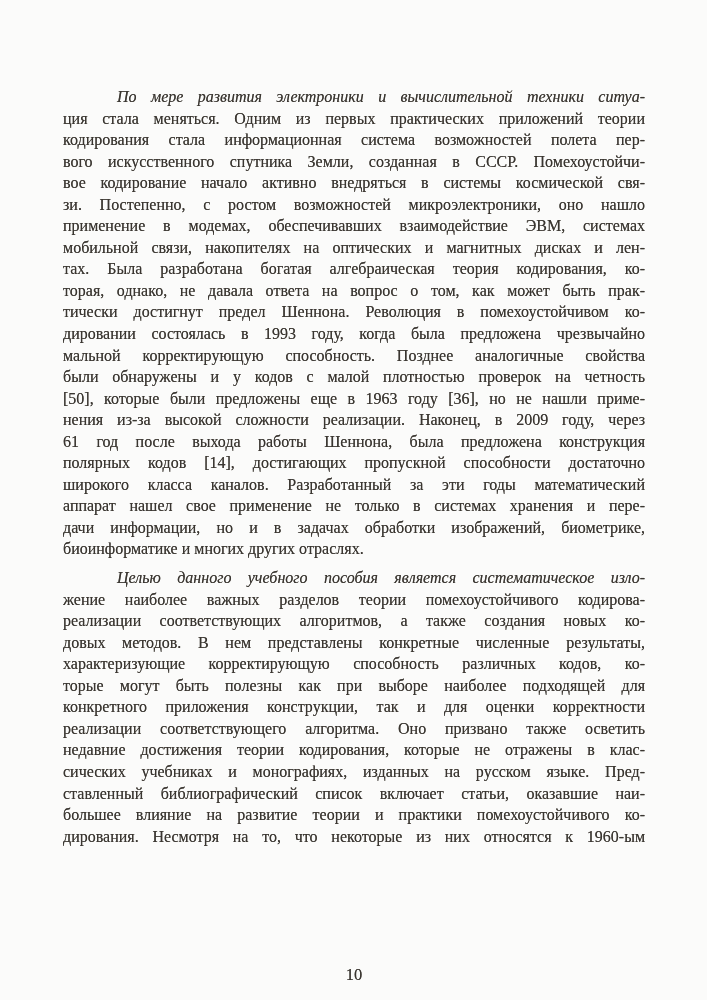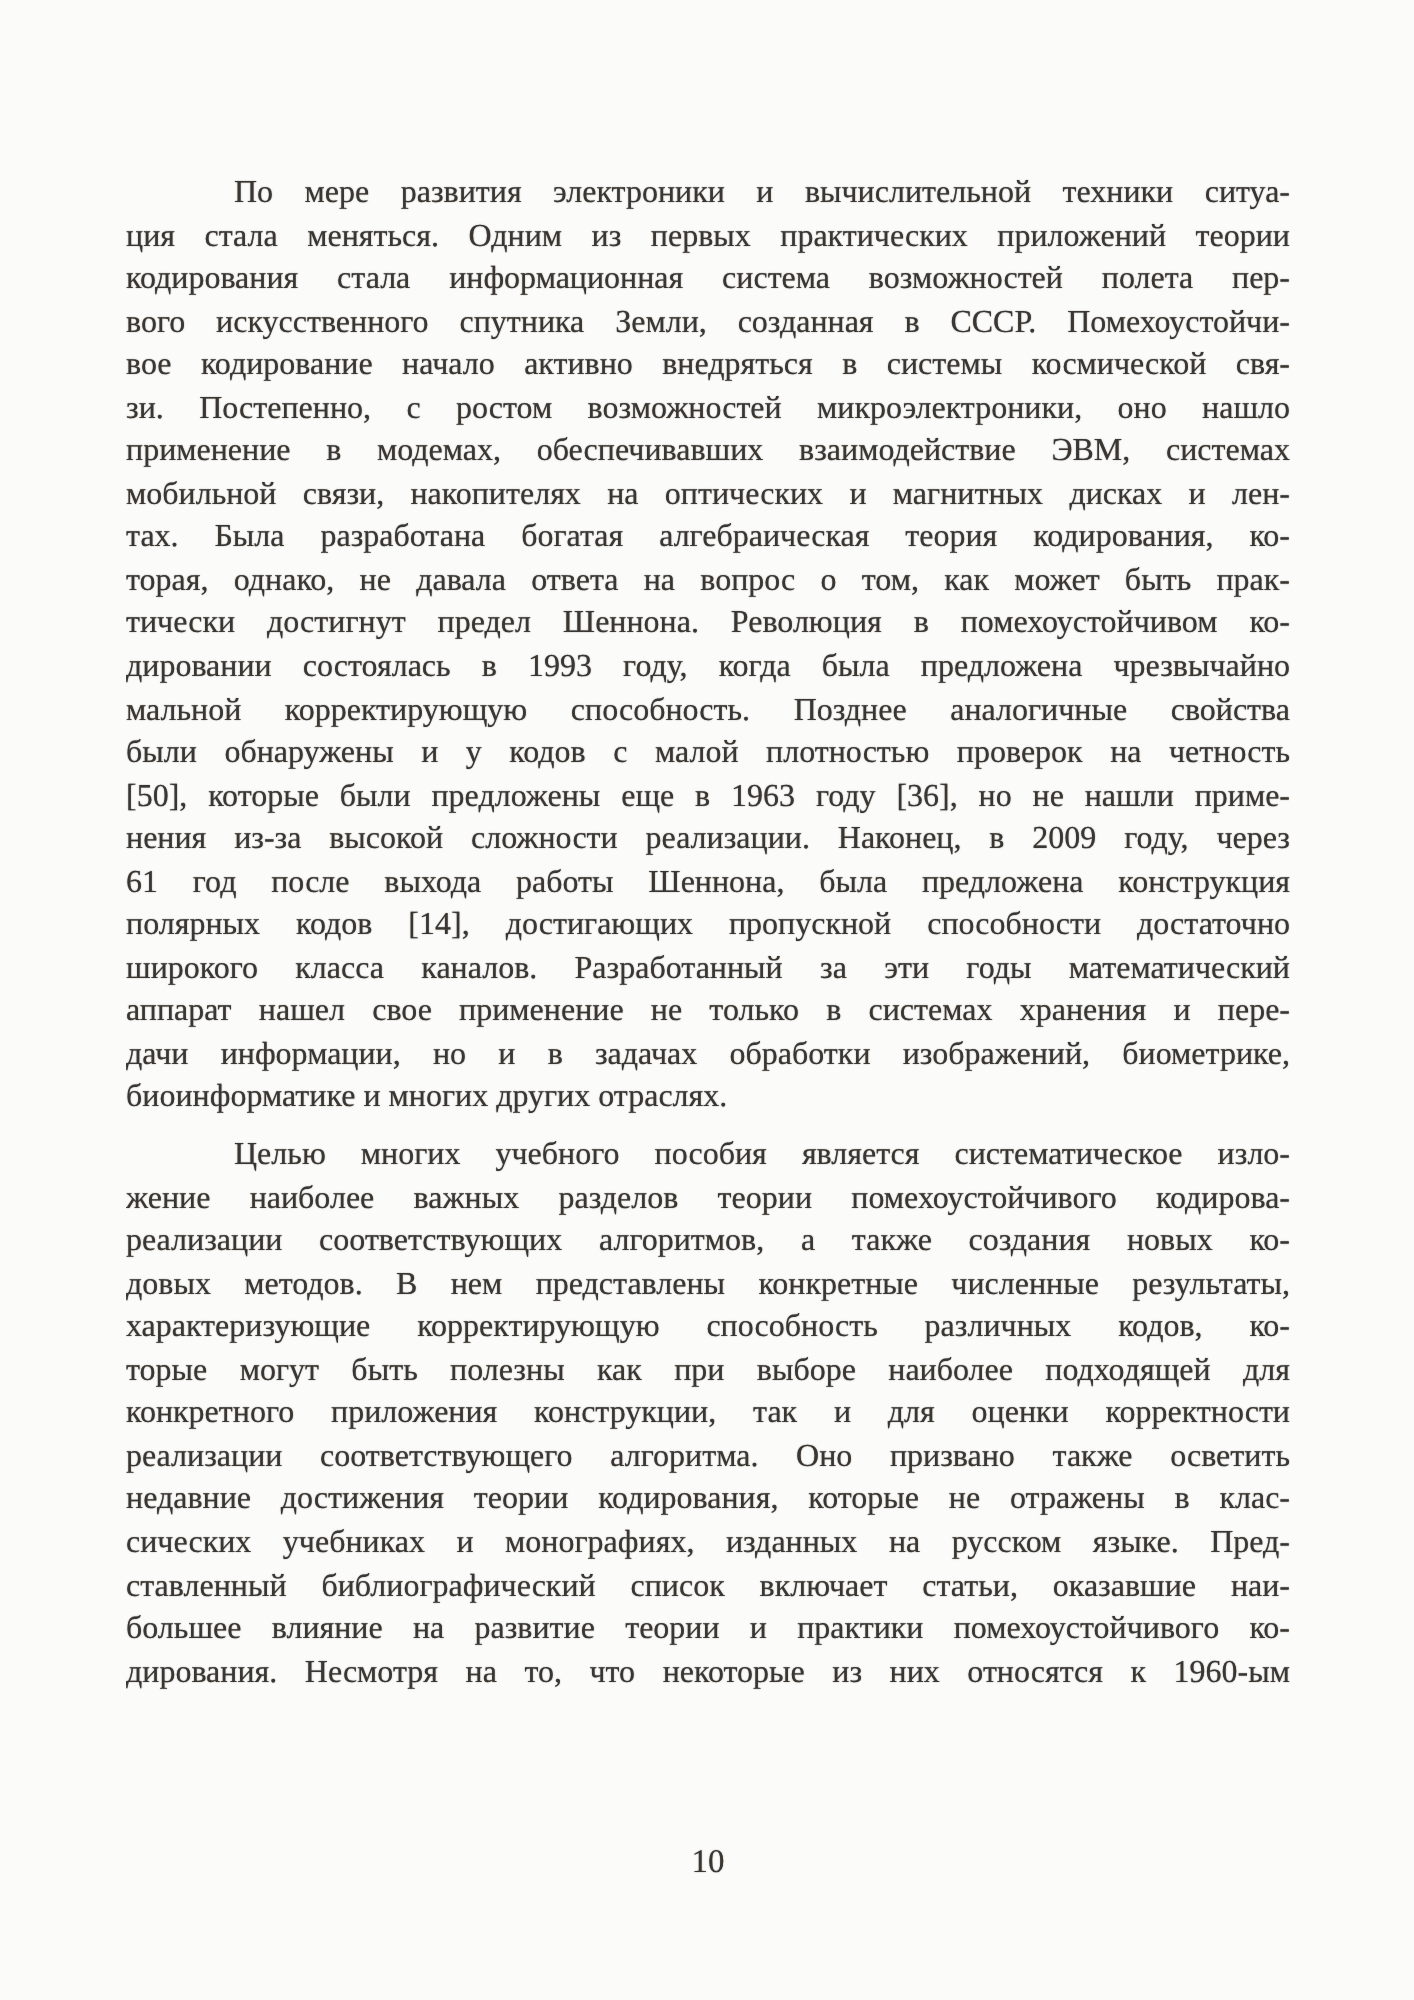--- a/index.html
+++ b/index.html
@@ -41,27 +41,28 @@
     line-height: 21.55px;
     height: 21.55px;
     overflow: hidden;
     text-align: justify;
     text-align-last: justify;
     text-shadow: 0 0 0.6px rgba(62, 57, 50, 0.75);
     white-space: normal;
   }
   .line.indent {
     text-indent: 54px;
+    font-style: italic;
   }
   .line.endline {
     text-align-last: left;
   }
   .pageno {
     position: absolute;
-    top: 920px;
+    top: 964px;
     left: 63px;
     width: 582px;
     text-align: center;
     font-size: 16.5px;
     line-height: 22px;
     text-shadow: 0 0 0.6px rgba(62, 57, 50, 0.75);
   }
 </style>
 </head>
 <body>
@@ -87,21 +88,21 @@
           <div class="line">[50], которые были предложены еще в 1963 году [36], но не нашли приме-</div>
           <div class="line">нения из-за высокой сложности реализации. Наконец, в 2009 году, через</div>
           <div class="line">61 год после выхода работы Шеннона, была предложена конструкция</div>
           <div class="line">полярных кодов [14], достигающих пропускной способности достаточно</div>
           <div class="line">широкого класса каналов. Разработанный за эти годы математический</div>
           <div class="line">аппарат нашел свое применение не только в системах хранения и пере-</div>
           <div class="line">дачи информации, но и в задачах обработки изображений, биометрике,</div>
           <div class="line endline">биоинформатике и многих других отраслях.</div>
         </div>
         <div class="paragraph">
-          <div class="line indent">Целью многих учебного пособия является систематическое изло-</div>
+          <div class="line indent">Целью данного учебного пособия является систематическое изло-</div>
           <div class="line">жение наиболее важных разделов теории помехоустойчивого кодирова-</div>
           <div class="line">реализации соответствующих алгоритмов, а также создания новых ко-</div>
           <div class="line">довых методов. В нем представлены конкретные численные результаты,</div>
           <div class="line">характеризующие корректирующую способность различных кодов, ко-</div>
           <div class="line">торые могут быть полезны как при выборе наиболее подходящей для</div>
           <div class="line">конкретного приложения конструкции, так и для оценки корректности</div>
           <div class="line">реализации соответствующего алгоритма. Оно призвано также осветить</div>
           <div class="line">недавние достижения теории кодирования, которые не отражены в клас-</div>
           <div class="line">сических учебниках и монографиях, изданных на русском языке. Пред-</div>
           <div class="line">ставленный библиографический список включает статьи, оказавшие наи-</div>

